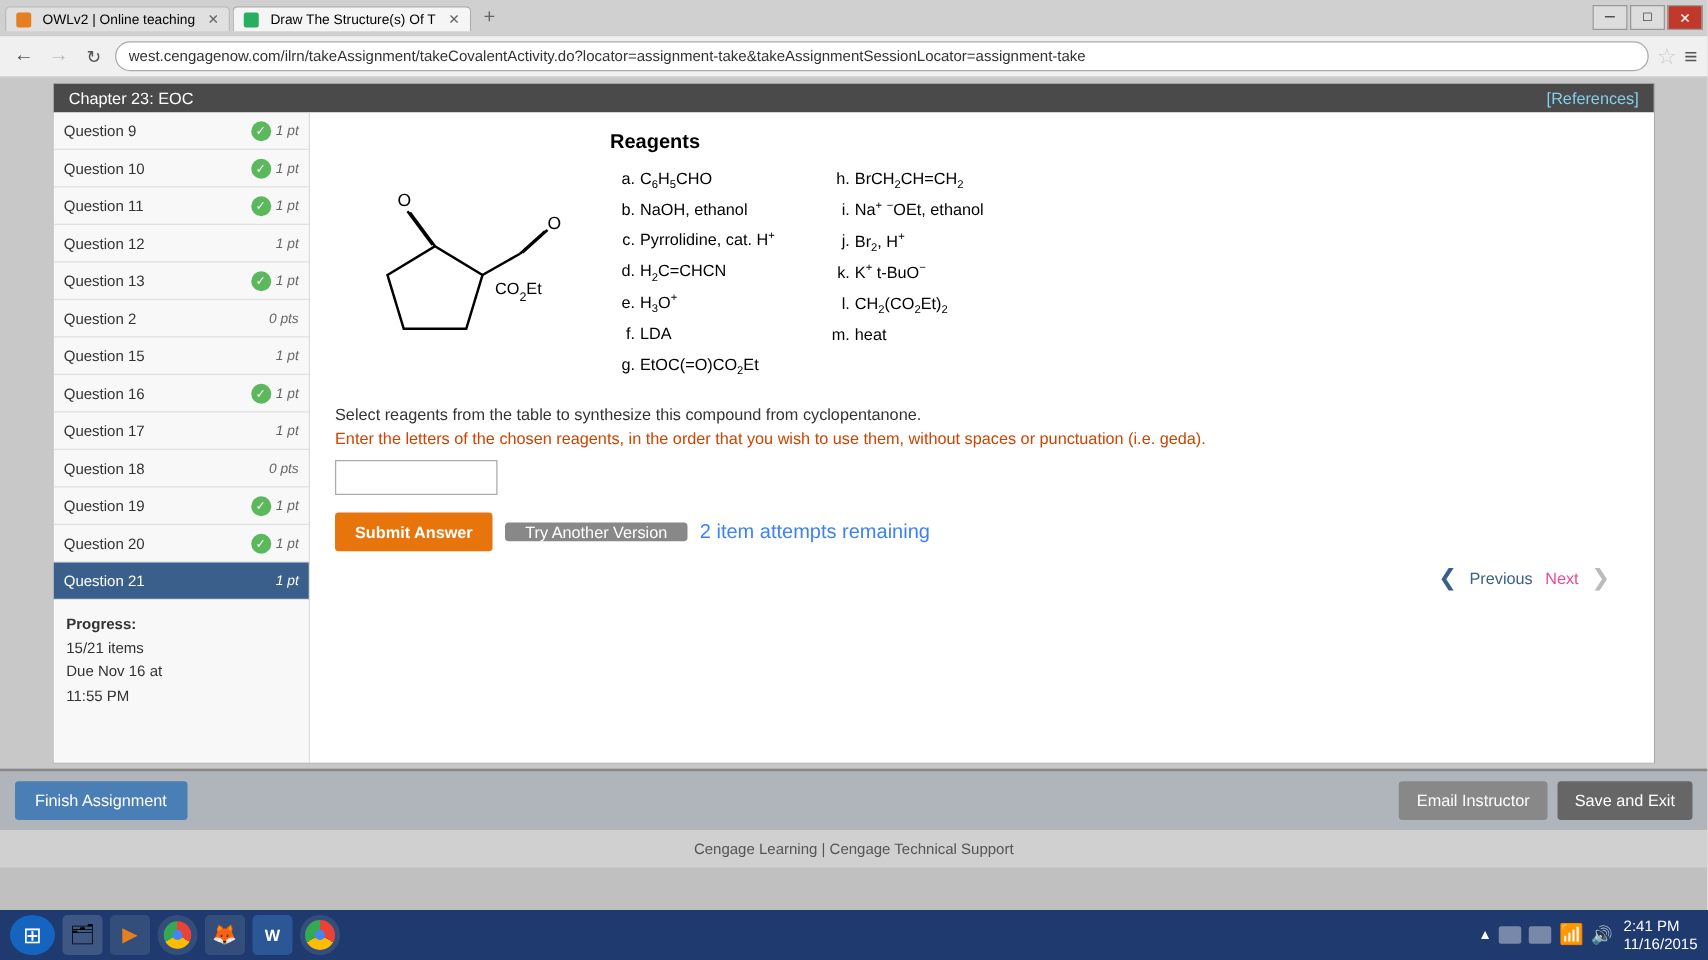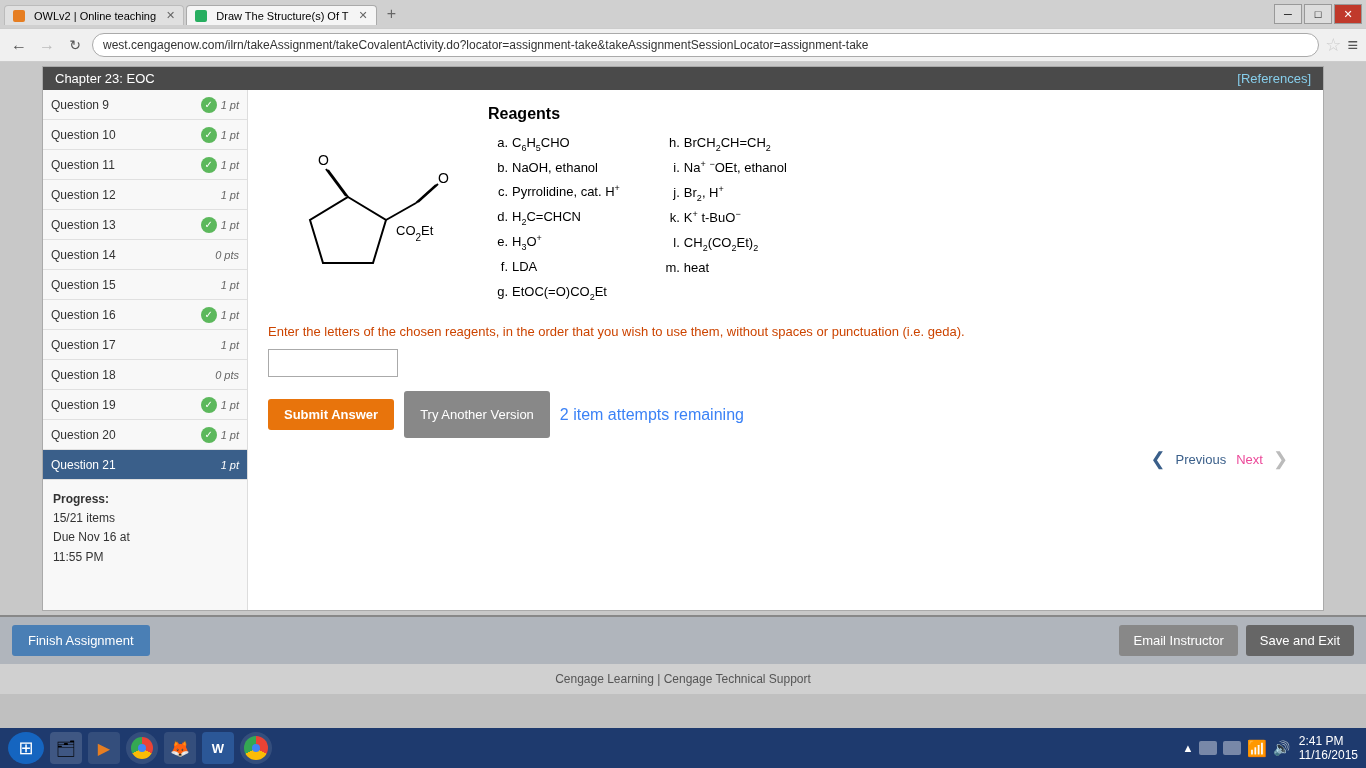--- a/index.html
+++ b/index.html
@@ -42,21 +42,21 @@
     
     .instruction-normal { font-size: 13px; color: #333; margin-bottom: 4px; }
     .instruction-orange { font-size: 13px; color: #cc4400; margin-bottom: 10px; }
     
     
     .answer-input { width: 130px; height: 28px; border: 1px solid #aaa; padding: 2px 6px; font-size: 13px; margin-bottom: 14px; display: block; }
     
     
     .button-row { display: flex; align-items: center; gap: 10px; }
     .btn-submit { background: #e8740c; color: white; border: none; padding: 8px 16px; font-size: 13px; cursor: pointer; border-radius: 3px; font-weight: bold; }
-    .btn-try { background: #888; color: white; border: none; padding: 16px 16px; font-size: 13px; cursor: pointer; border-radius: 3px; }
+    .btn-try { background: #888; color: white; border: none; padding: 0 16px; font-size: 13px; cursor: pointer; border-radius: 3px; }
     .attempts-text { font-size: 16px; color: #3b82f6; }
     
     
     .nav-section { display: flex; justify-content: flex-end; padding: 10px 15px; align-items: center; gap: 10px; }
     .nav-link { color: #3a5f8a; text-decoration: none; font-size: 13px; cursor: pointer; }
     .nav-link.disabled { color: #ec4899; }
     .nav-arrow { font-size: 18px; }
     
     
     .bottom-bar { background: #b0b5bc; padding: 8px 12px; display: flex; justify-content: space-between; align-items: center; border-top: 2px solid #888; }
@@ -155,21 +155,21 @@
               <div class="sidebar-item">
                 <span class="q-label">Question 12</span>
                 <span class="q-pts">1 pt</span>
               </div>
               <div class="sidebar-item">
                 <span class="q-label">Question 13</span>
                 <span class="q-check">✓</span>
                 <span class="q-pts">1 pt</span>
               </div>
               <div class="sidebar-item">
-                <span class="q-label">Question 14</span>
+                <span class="q-label">Question 2</span>
                 <span class="q-pts">0 pts</span>
               </div>
               <div class="sidebar-item">
                 <span class="q-label">Question 15</span>
                 <span class="q-pts">1 pt</span>
               </div>
               <div class="sidebar-item">
                 <span class="q-label">Question 16</span>
                 <span class="q-check">✓</span>
                 <span class="q-pts">1 pt</span>
@@ -287,20 +287,21 @@
                     </div>
                   <div style="display:flex; gap:4px;">
                       <span style="width:20px;text-align:right;">m.</span>
                       <span>heat</span>
                     </div>
                 </div>
               </div>
             </div>
           </div>
 
+          <p class="instruction-normal">Select reagents from the table to synthesize this compound from cyclopentanone.</p>
           <p class="instruction-orange">Enter the letters of the chosen reagents, in the order that you wish to use them, without spaces or punctuation (i.e. geda).</p>
 
           <input type="text" class="answer-input" style="">
 
           <div class="button-row">
             <button class="btn-submit">Submit Answer</button>
             <button class="btn-try">Try Another Version</button>
             <span class="attempts-text">2 item attempts remaining</span>
           </div>
 

